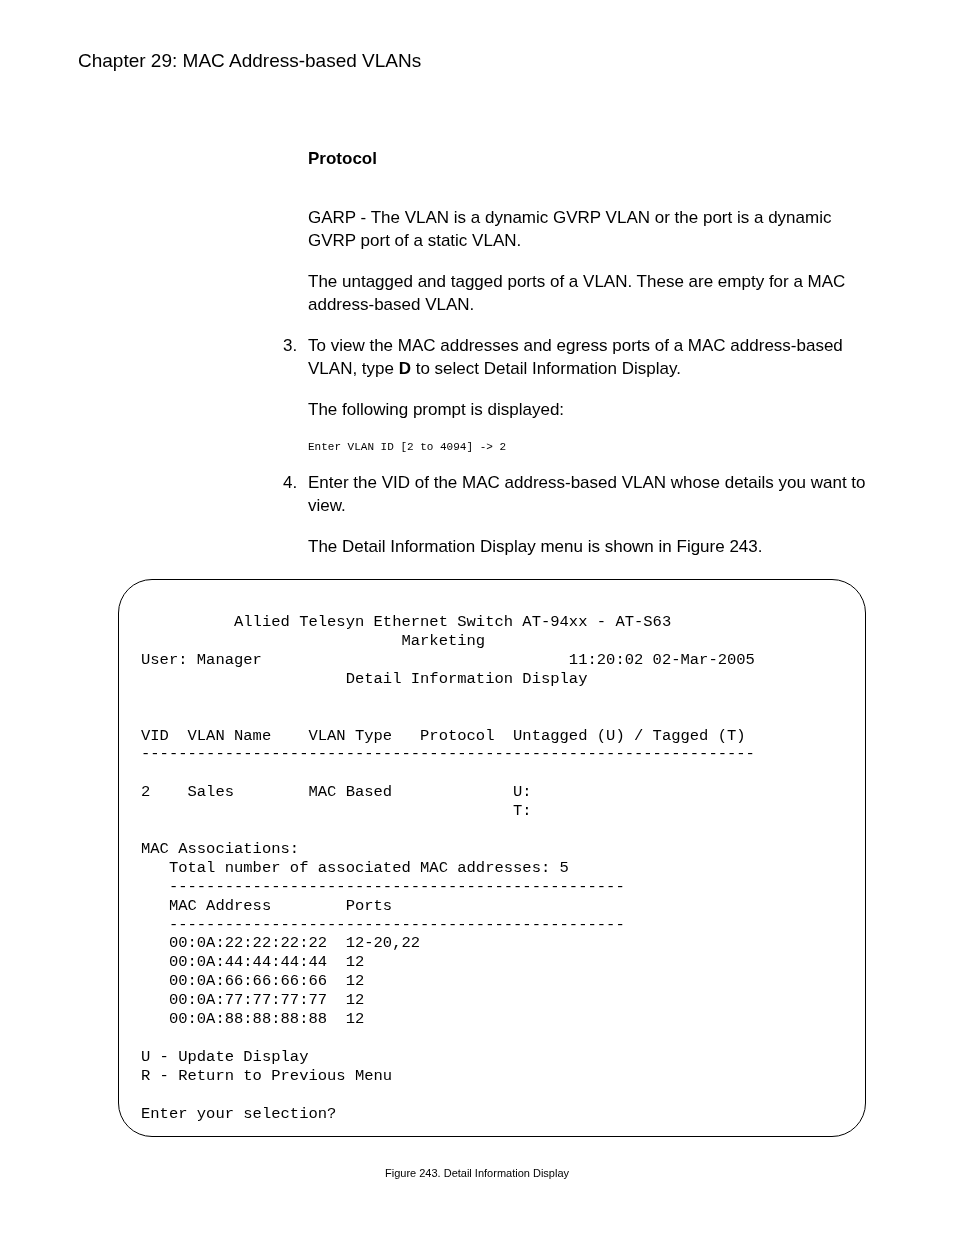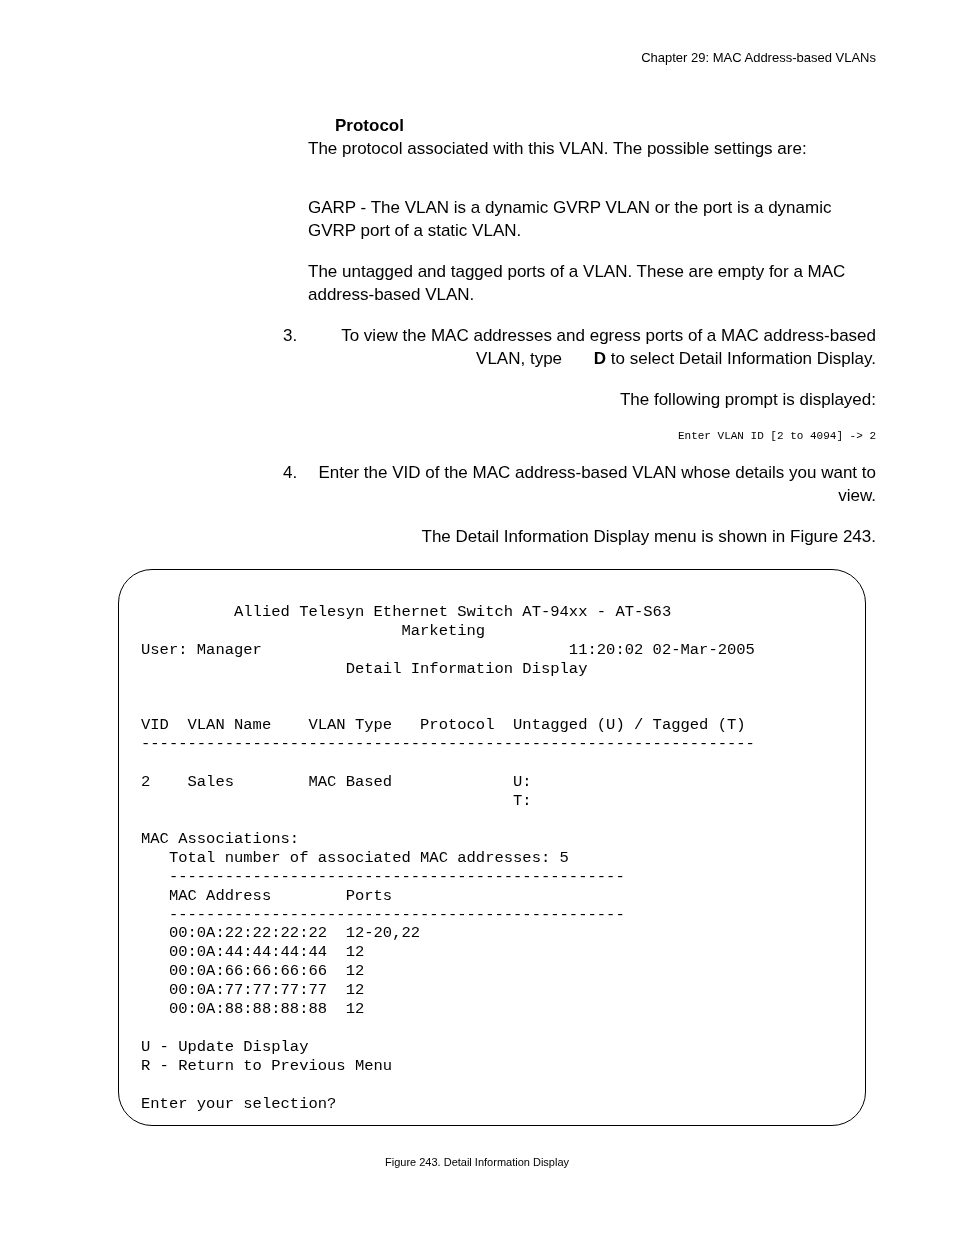--- a/index.html
+++ b/index.html
@@ -10,49 +10,46 @@
     color: #000000;
   }
   .page {
     width: 954px;
     height: 1235px;
     box-sizing: border-box;
     padding: 50px 78px 40px 78px;
     position: relative;
   }
   .running-header {
-    font-size: 13px;
-    margin-bottom: 50px;
-    text-align: right;
+    font-size: 19px;
+    margin-bottom: 76px;
   }
   .body-block {
     margin-left: 230px;
     font-size: 17px;
     line-height: 1.35;
   }
   .term {
     font-weight: bold;
-    margin-left: 27px;
   }
   .spacer-md { height: 18px; }
   .list-block {
     margin-left: 205px;
     font-size: 17px;
     line-height: 1.35;
   }
   .list-item {
     display: flex;
   }
   .list-marker {
     width: 25px;
     flex: 0 0 25px;
   }
   .list-content {
     flex: 1 1 auto;
-    text-align: right;
   }
   .mono-inline {
     font-family: "Courier New", Courier, monospace;
     font-size: 11px;
   }
   .terminal-box {
     margin-top: 20px;
     margin-left: 40px;
     margin-right: 10px;
     border: 1.5px solid #000;
@@ -81,21 +78,20 @@
 </style>
 </head>
 <body>
 
 <div class="page">
 
   <div class="running-header">Chapter 29: MAC Address-based VLANs</div>
 
   <div class="body-block">
     <div class="term">Protocol</div>
-    <div>The protocol associated with this VLAN. The possible settings are:</div>
     <div class="spacer-md"></div>
     <div class="spacer-md"></div>
     <div>GARP - The VLAN is a dynamic GVRP VLAN or the port is a dynamic GVRP port of a static VLAN.</div>
     <div class="spacer-md"></div>
     <div>The untagged and tagged ports of a VLAN. These are empty for a MAC address-based VLAN.</div>
   </div>
 
   <div class="spacer-md"></div>
 
   <div class="list-block">

